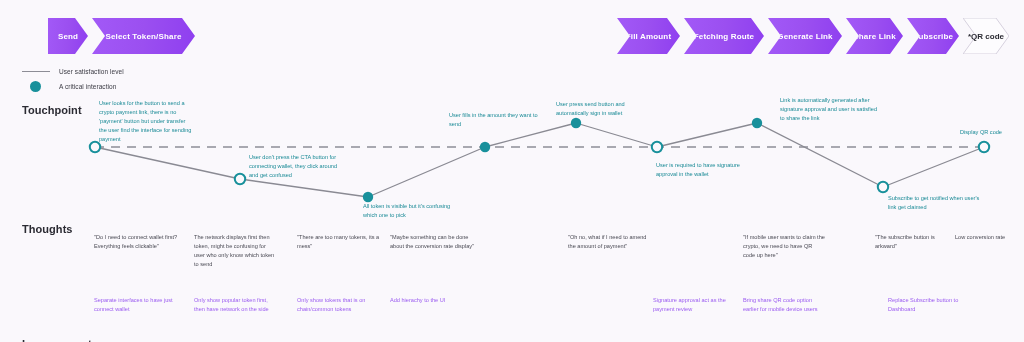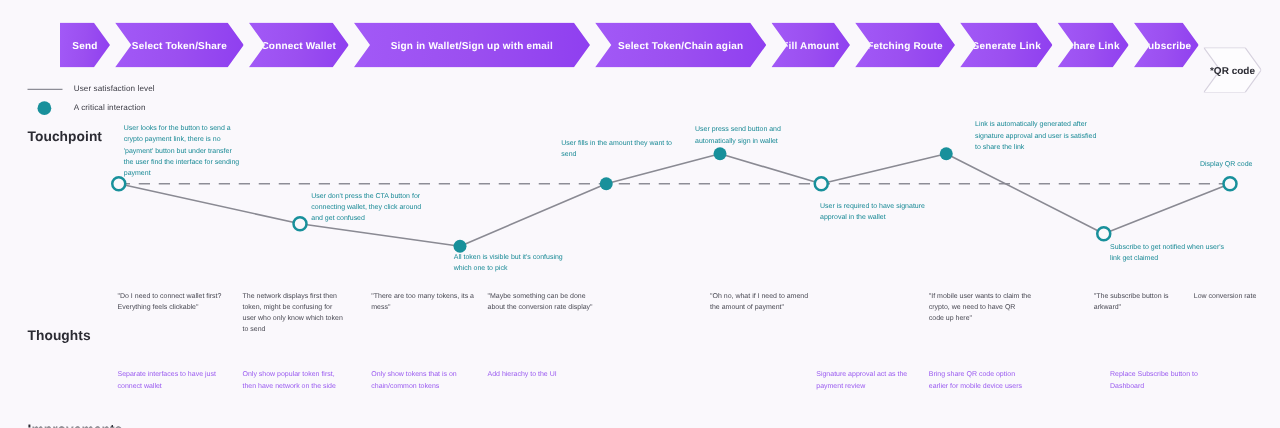--- a/index.html
+++ b/index.html
@@ -15,21 +15,21 @@
   #chevron-bar{position:absolute;left:0;top:0;width:1024px;height:60px;}
   .chev{
     position:absolute;top:18px;height:36px;
     display:flex;align-items:center;justify-content:center;
     color:#ffffff;font-size:8px;font-weight:bold;letter-spacing:.02em;
     white-space:nowrap;box-sizing:border-box;
     clip-path:polygon(0 0, calc(100% - 13px) 0, 100% 50%, calc(100% - 13px) 100%, 0 100%, 13px 50%);
     background:linear-gradient(95deg,#a259f7 0%,#9b4ff0 50%,#8f3ff0 100%);
   }
   .chev.first{clip-path:polygon(0 0, calc(100% - 13px) 0, 100% 50%, calc(100% - 13px) 100%, 0 100%);}
-  .ghost-wrap{position:absolute;top:18px;height:36px;margin-top:20px;}
+  .ghost-wrap{position:absolute;top:18px;height:36px;}
   .ghost-wrap svg{display:block;}
   .ghost-label{
     position:absolute;top:0;left:0;right:0;height:36px;
     display:flex;align-items:center;justify-content:center;
     font-size:8px;font-weight:bold;color:#2b2b33;white-space:nowrap;
   }
 
   
   #legend{position:absolute;left:22px;top:64px;width:200px;}
   .legend-row{display:flex;align-items:center;height:15px;}
@@ -37,21 +37,21 @@
   .legend-dot{width:11px;height:11px;border-radius:50%;background:#18909b;margin:0 0 0 8px;}
   .legend-dot-pad{width:28px;display:flex;justify-content:flex-start;margin-right:9px;}
   .legend-txt{font-size:6.5px;color:#3b3b44;letter-spacing:.01em;}
 
   
   .row-label{
     position:absolute;left:22px;font-size:11px;font-weight:bold;
     color:#2b2b33;letter-spacing:.005em;
   }
   #label-touchpoint{top:104px;}
-  #label-thoughts{top:223px;margin-top:40px;}
+  #label-thoughts{top:223px;}
   #label-improvements{top:294px;margin-top:44px;}
 
   
   #journey-svg{position:absolute;left:0;top:0;width:1024px;height:342px;pointer-events:none;}
 
   
   .note{position:absolute;font-size:5.6px;line-height:1.62;white-space:pre-line;}
   .note-touch{color:#1a8a96;}
   .note-thought{color:#4a4a54;}
   .note-improve{color:#9b5cf0;}
@@ -60,29 +60,20 @@
 <body>
 
 <div class="stage">
 
   <div id="chevron-bar">
       <div class="chev first" style="left: 48px; width: 40px;">
         <span>Send</span>
       </div>
       <div class="chev" style="left: 92px; width: 103px;">
         <span>Select Token/Share</span>
-      </div>
-      <div class="chev" style="left: 199px; width: 80px;">
-        <span>Connect Wallet</span>
-      </div>
-      <div class="chev" style="left: 283px; width: 189px;">
-        <span>Sign in Wallet/Sign up with email</span>
-      </div>
-      <div class="chev" style="left: 476px; width: 137px;">
-        <span>Select Token/Chain agian</span>
       </div>
       <div class="chev" style="left: 617px; width: 63px;">
         <span>Fill Amount</span>
       </div>
       <div class="chev" style="left: 684px; width: 80px;">
         <span>Fetching Route</span>
       </div>
       <div class="chev" style="left: 768px; width: 74px;">
         <span>Generate Link</span>
       </div>

